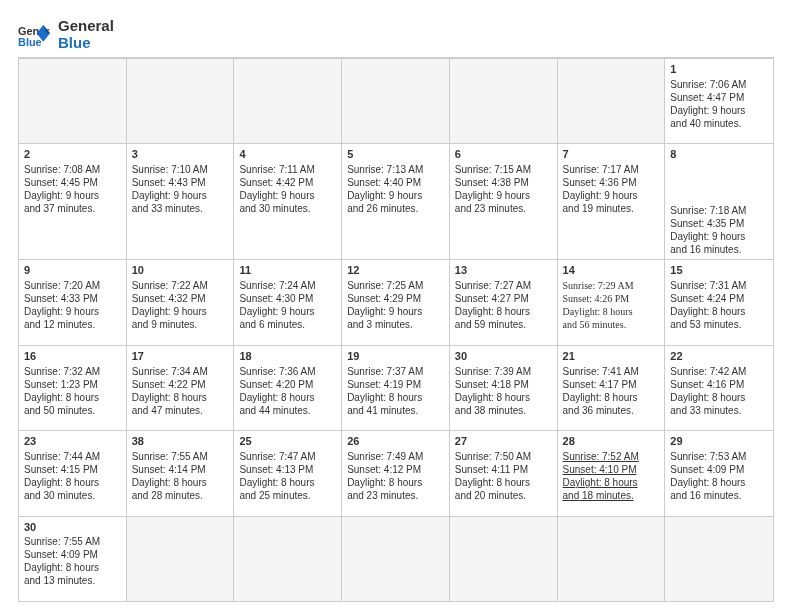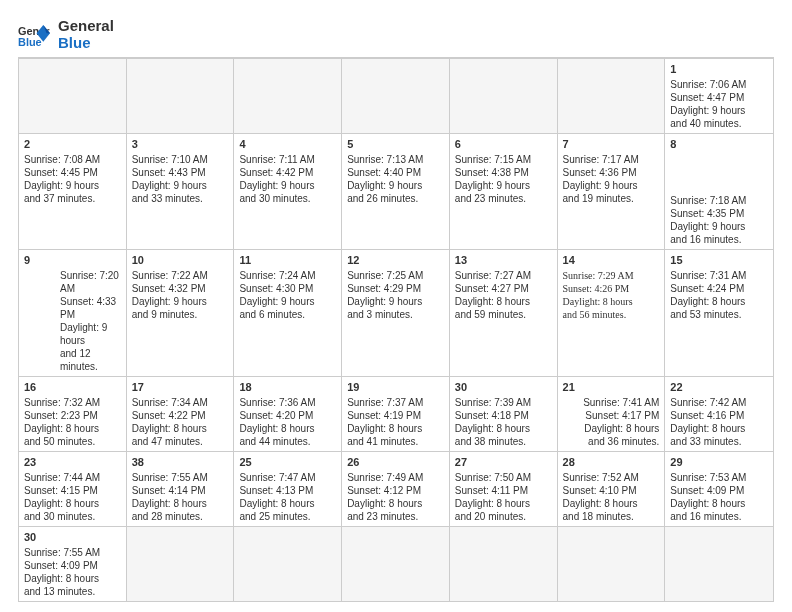--- a/index.html
+++ b/index.html
@@ -185,21 +185,21 @@
             <div class="day-num">8</div>
             <div class="cell-info" style="white-space: pre-line; margin-top: 42px;">Sunrise: 7:18 AM
 Sunset: 4:35 PM
 Daylight: 9 hours
 and 16 minutes.</div>
           </div>
         </div>
         <div class="cal-row">
           <div class="cal-cell">
             <div class="day-num">9</div>
-            <div class="cell-info" style="white-space: pre-line; margin-left: 36px;">Sunrise: 7:20 AM
+            <div class="cell-info" style="white-space: pre-line;">Sunrise: 7:20 AM
 Sunset: 4:33 PM
 Daylight: 9 hours
 and 12 minutes.</div>
           </div>
           <div class="cal-cell">
             <div class="day-num">10</div>
             <div class="cell-info" style="white-space: pre-line;">Sunrise: 7:22 AM
 Sunset: 4:32 PM
 Daylight: 9 hours
 and 9 minutes.</div>
@@ -237,21 +237,21 @@
             <div class="cell-info" style="white-space: pre-line;">Sunrise: 7:31 AM
 Sunset: 4:24 PM
 Daylight: 8 hours
 and 53 minutes.</div>
           </div>
         </div>
         <div class="cal-row">
           <div class="cal-cell">
             <div class="day-num">16</div>
             <div class="cell-info" style="white-space: pre-line;">Sunrise: 7:32 AM
-Sunset: 2:23 PM
+Sunset: 1:23 PM
 Daylight: 8 hours
 and 50 minutes.</div>
           </div>
           <div class="cal-cell">
             <div class="day-num">17</div>
             <div class="cell-info" style="white-space: pre-line;">Sunrise: 7:34 AM
 Sunset: 4:22 PM
 Daylight: 8 hours
 and 47 minutes.</div>
           </div>
@@ -271,21 +271,21 @@
           </div>
           <div class="cal-cell">
             <div class="day-num">30</div>
             <div class="cell-info" style="white-space: pre-line;">Sunrise: 7:39 AM
 Sunset: 4:18 PM
 Daylight: 8 hours
 and 38 minutes.</div>
           </div>
           <div class="cal-cell">
             <div class="day-num">21</div>
-            <div class="cell-info" style="white-space: pre-line; text-align: right;">Sunrise: 7:41 AM
+            <div class="cell-info" style="white-space: pre-line;">Sunrise: 7:41 AM
 Sunset: 4:17 PM
 Daylight: 8 hours
 and 36 minutes.</div>
           </div>
           <div class="cal-cell">
             <div class="day-num">22</div>
             <div class="cell-info" style="white-space: pre-line;">Sunrise: 7:42 AM
 Sunset: 4:16 PM
 Daylight: 8 hours
 and 33 minutes.</div>
@@ -322,21 +322,21 @@
           </div>
           <div class="cal-cell">
             <div class="day-num">27</div>
             <div class="cell-info" style="white-space: pre-line;">Sunrise: 7:50 AM
 Sunset: 4:11 PM
 Daylight: 8 hours
 and 20 minutes.</div>
           </div>
           <div class="cal-cell">
             <div class="day-num">28</div>
-            <div class="cell-info" style="white-space: pre-line;">Sunrise: 7:52 AM
+            <div class="cell-info" style="white-space: pre-line; text-decoration: underline;">Sunrise: 7:52 AM
 Sunset: 4:10 PM
 Daylight: 8 hours
 and 18 minutes.</div>
           </div>
           <div class="cal-cell">
             <div class="day-num">29</div>
             <div class="cell-info" style="white-space: pre-line;">Sunrise: 7:53 AM
 Sunset: 4:09 PM
 Daylight: 8 hours
 and 16 minutes.</div>

